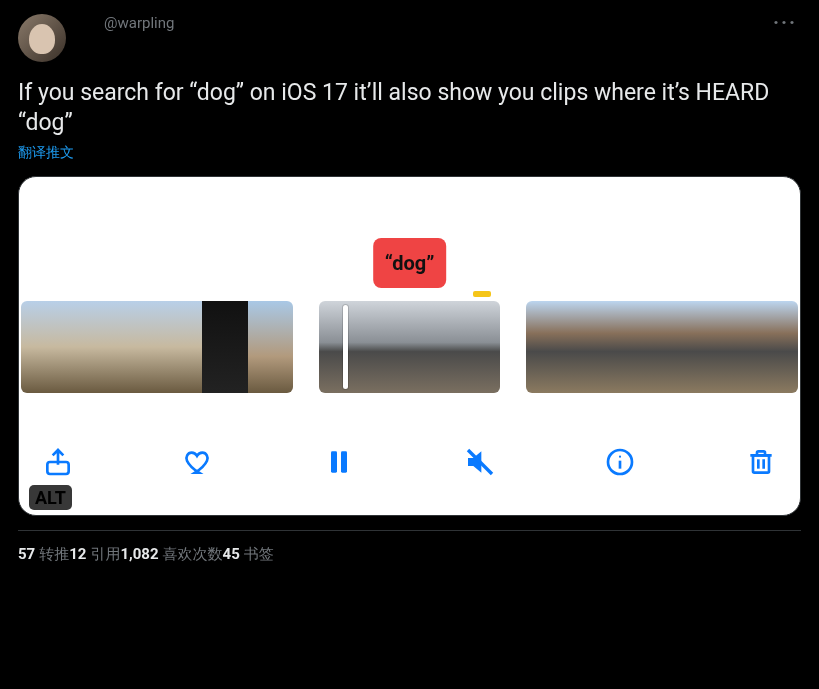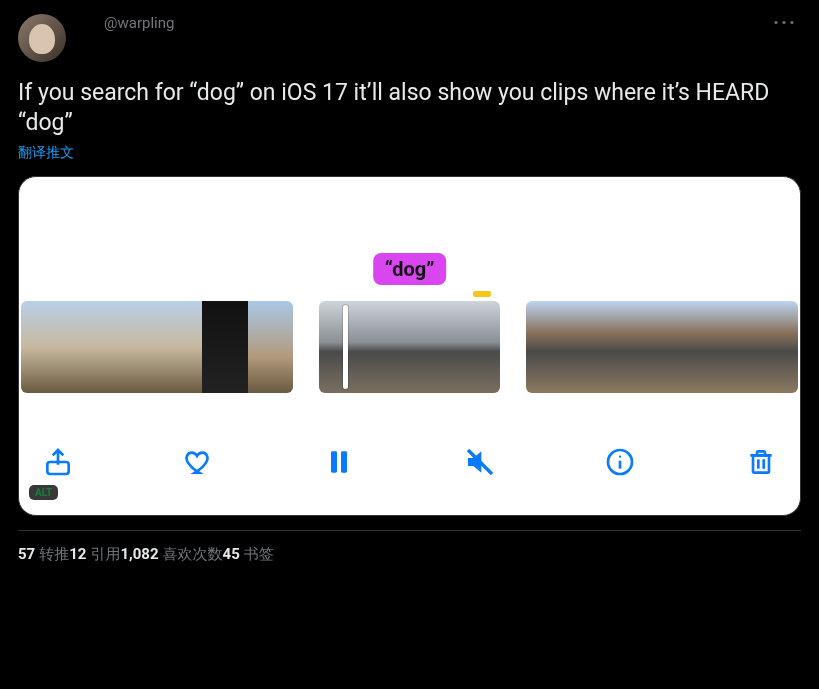--- a/index.html
+++ b/index.html
@@ -74,28 +74,28 @@
     margin-top: 14px;
     background: #fff;
     border-radius: 18px;
     border: 1px solid #2f3336;
     overflow: hidden;
     position: relative;
     height: 340px;
   }
   .dog-label {
     position: absolute;
-    top: 76px;
+    top: 61px;
     left: 50%;
     transform: translateX(-50%);
-    background: #d946ef;
+    background: #ef4444;
     color: #111;
     font-weight: 700;
     font-size: 20px;
-    padding: 4px 12px;
+    padding: 13px 12px;
     border-radius: 8px;
   }
   .yellow-tick {
     position:absolute;
     top: 114px;
     left: 454px;
     width: 18px;
     height: 6px;
     background: #f5c518;
     border-radius: 2px;
@@ -153,24 +153,24 @@
     align-items: center;
     justify-content: center;
     color: #0a7aff;
   }
   .tb-btn svg { width: 32px; height: 32px; stroke: #0a7aff; fill: none; stroke-width: 2; }
   .tb-btn.pause svg rect { fill: #0a7aff; stroke: none; }
   .tb-btn.mute svg { fill: #0a7aff; stroke: #0a7aff; }
   .alt-badge {
     position: absolute;
     left: 10px;
-    bottom: 15px;
+    bottom: 5px;
     background: rgba(0,0,0,0.78);
-    color: #15803d;
-    font-size: 10px;
+    color: #000000;
+    font-size: 18px;
     font-weight: 700;
     padding: 2px 6px;
     border-radius: 5px;
   }
   .meta-row {
     margin-top: 16px;
     font-size: 15px;
     color: #71767b;
   }
   .meta-row .bold { color: #e7e9ea; font-weight: 700; }

